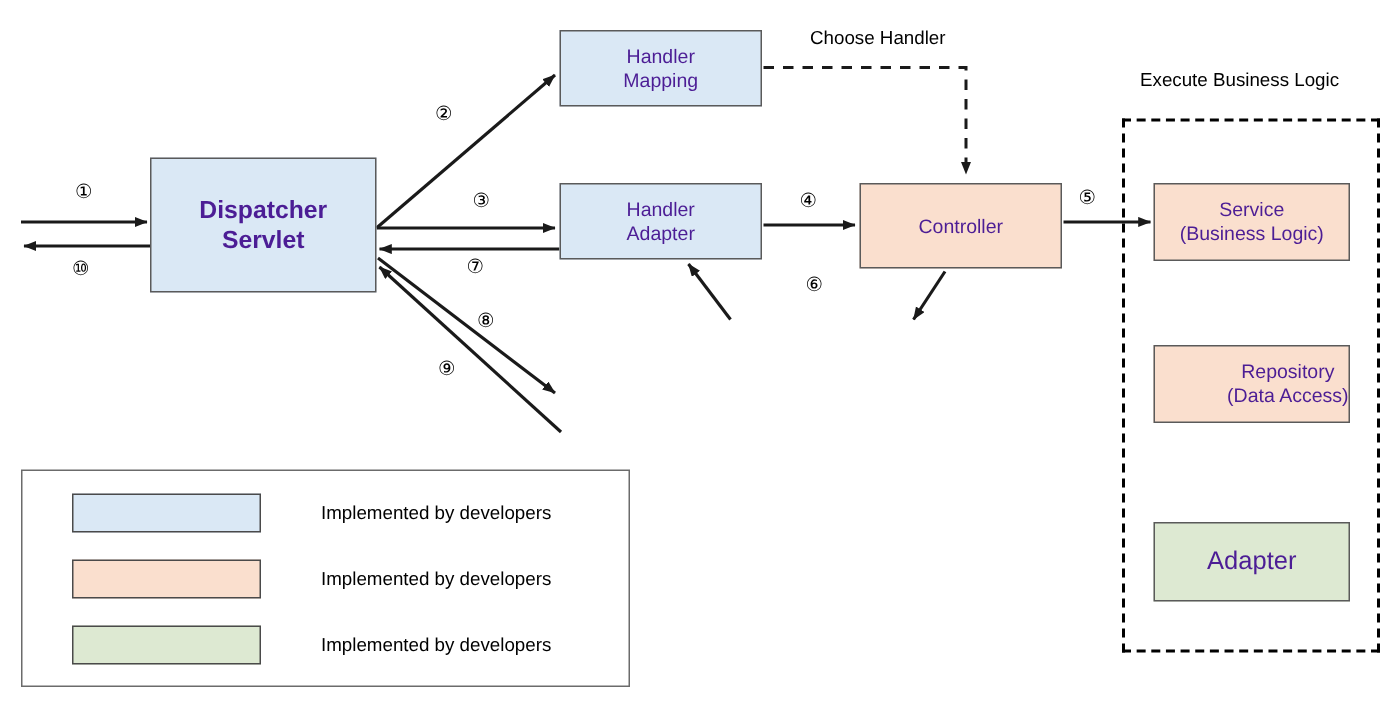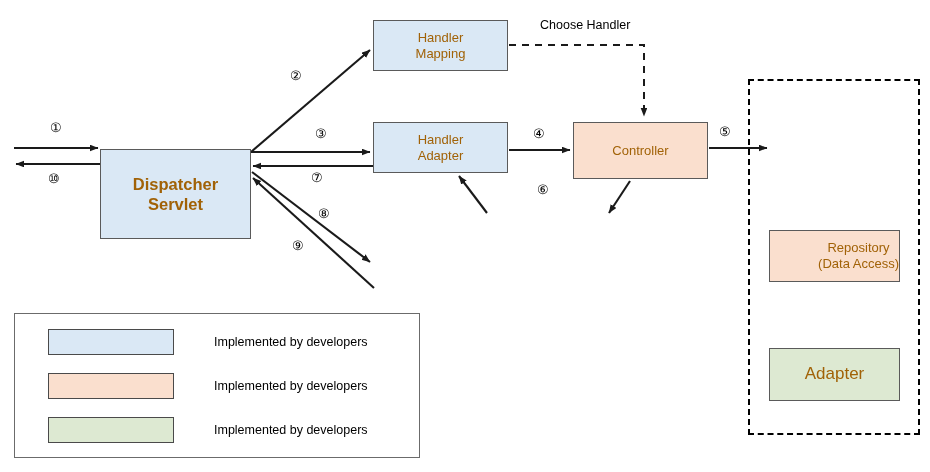--- a/index.html
+++ b/index.html
@@ -27,29 +27,28 @@
     height: 472px;
   }
   .node {
     position: absolute;
     box-sizing: border-box;
     border: 1.3px solid #5a5a5a;
     display: flex;
     align-items: center;
     justify-content: center;
     text-align: center;
-    color: #a16207;
+    color: #4c1d95;
     font-size: 13px;
     line-height: 1.22;
     z-index: 5;
   }
   .node.strong {
     font-weight: bold;
     font-size: 16.5px;
-    margin-top: 44px;
   }
   .node .nodetext { display: block; white-space: pre-line; }
   .label-plain {
     position: absolute;
     font-size: 12.5px;
     color: #000;
     white-space: nowrap;
     z-index: 6;
   }
   .num {
@@ -126,20 +125,21 @@
 
     <line x1="630" y1="181" x2="609" y2="213" stroke="#1a1a1a" stroke-width="2.1" marker-end="url(#ah)"></line>
 
     <line x1="487" y1="213" x2="459" y2="176" stroke="#1a1a1a" stroke-width="2.1" marker-end="url(#ah)"></line>
 
     <path d="M 509 45 L 644 45 L 644 116" fill="none" stroke="#1a1a1a" stroke-width="2" stroke-dasharray="7,6" marker-end="url(#ahd)"></path>
   </svg>
 
   <div class="dashed-group" style="left:748px; top:79px; width:172px; height:356px;"></div>
 
+  <div class="label-plain" style="left:760px; top:46px;">Execute Business Logic</div>
 
   <div class="label-plain" style="left:540px; top:18px;">Choose Handler</div>
 
   <div class="node strong" style="left:100px; top:105px; width:151px; height:90px; background:#dae8f5;">
     <span class="nodetext">Dispatcher
 Servlet</span>
   </div>
 
   <div class="node" style="left:373px; top:20px; width:135px; height:51px; background:#dae8f5;">
     <span class="nodetext">Handler
@@ -150,20 +150,24 @@
     <span class="nodetext">Handler
 Adapter</span>
   </div>
 
   <div class="node" style="left:573px; top:122px; width:135px; height:57px; background:#fadfce;">
     <span class="nodetext">Controller</span>
   </div>
 
 
 
+  <div class="node" style="left:769px; top:122px; width:131px; height:52px; background:#fadfce;">
+    <span class="nodetext">Service
+(Business Logic)</span>
+  </div>
 
   <div class="node" style="left:769px; top:230px; width:131px; height:52px; background:#fadfce;justify-content:flex-end;">
     <span class="nodetext">Repository
 (Data Access)</span>
   </div>
 
   <div class="node" style="left:769px; top:348px; width:131px; height:53px; background:#dde9d2; font-size:17px;">
     <span class="nodetext">Adapter</span>
   </div>
 

